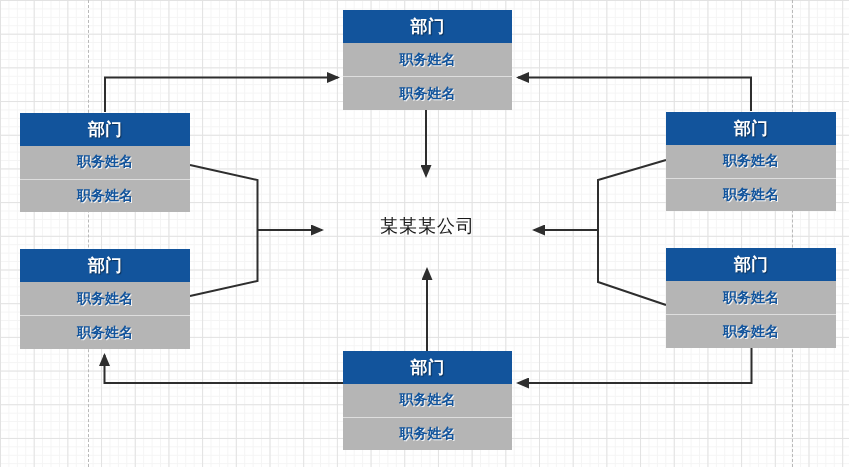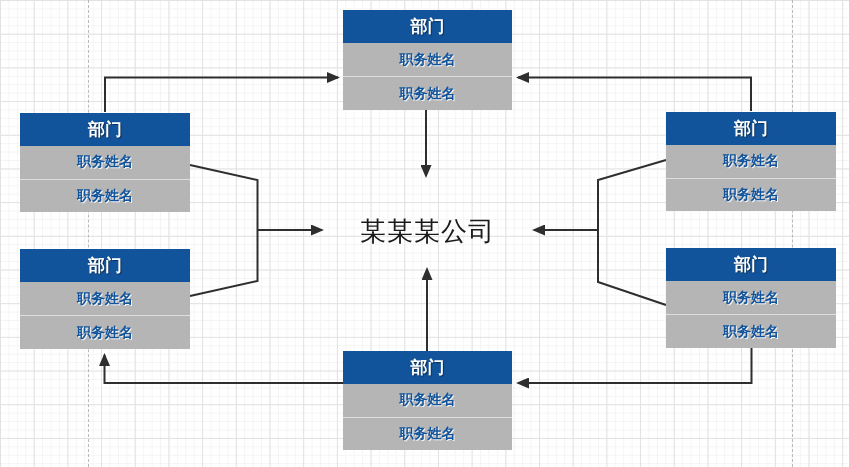--- a/index.html
+++ b/index.html
@@ -41,21 +41,21 @@
     color:var(--node-body-text,#12549c);
     font-size:14px;font-weight:bold;
     display:flex;align-items:center;justify-content:center;
     text-shadow:1px 1px 0 rgba(255,255,255,0.85);
   }
   .node-row + .node-row{border-top:1px solid rgba(255,255,255,0.55);}
   .center-label{
     position:absolute;z-index:3;
     left:343px;top:214px;width:169px;
     text-align:center;
-    font-size:26px;color:var(--center-text,#1a1a1a);
+    font-size:18px;color:var(--center-text,#1a1a1a);
     letter-spacing:1px;
     font-weight:400;
   }
 </style>
 </head>
 <body>
 
 <div class="canvas">
 
   <div class="page-guide" style="left:88px"></div>

